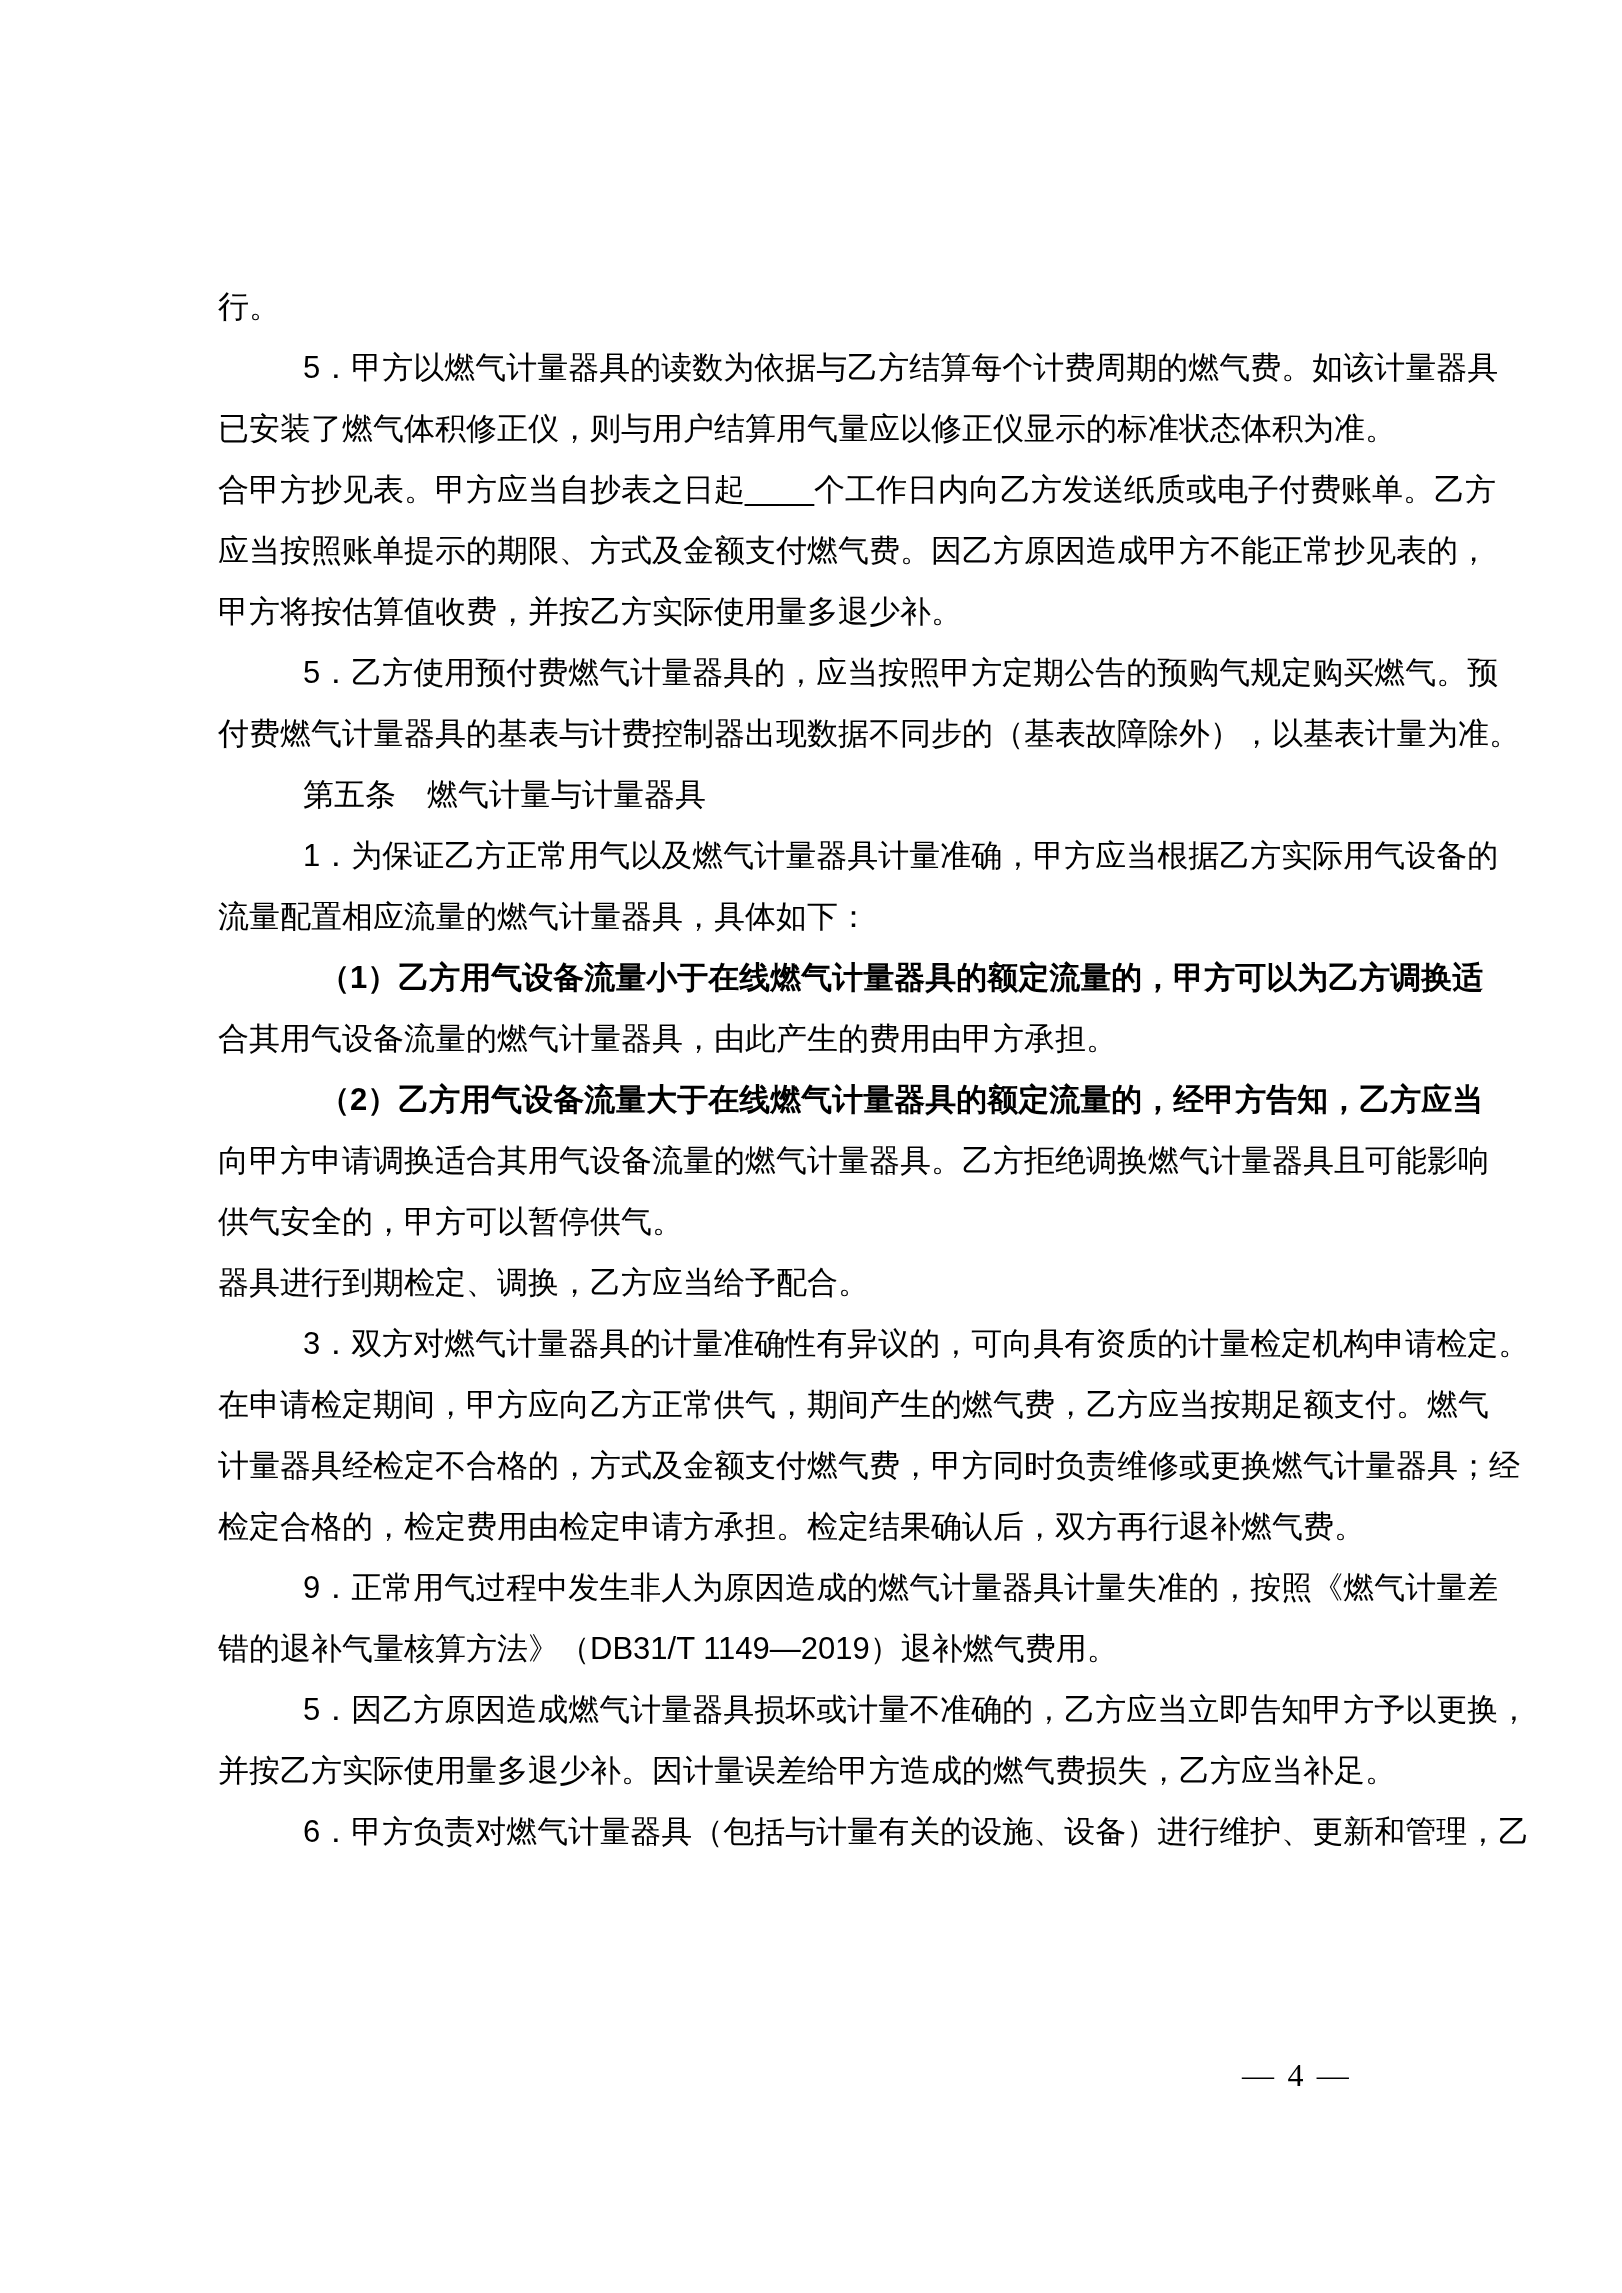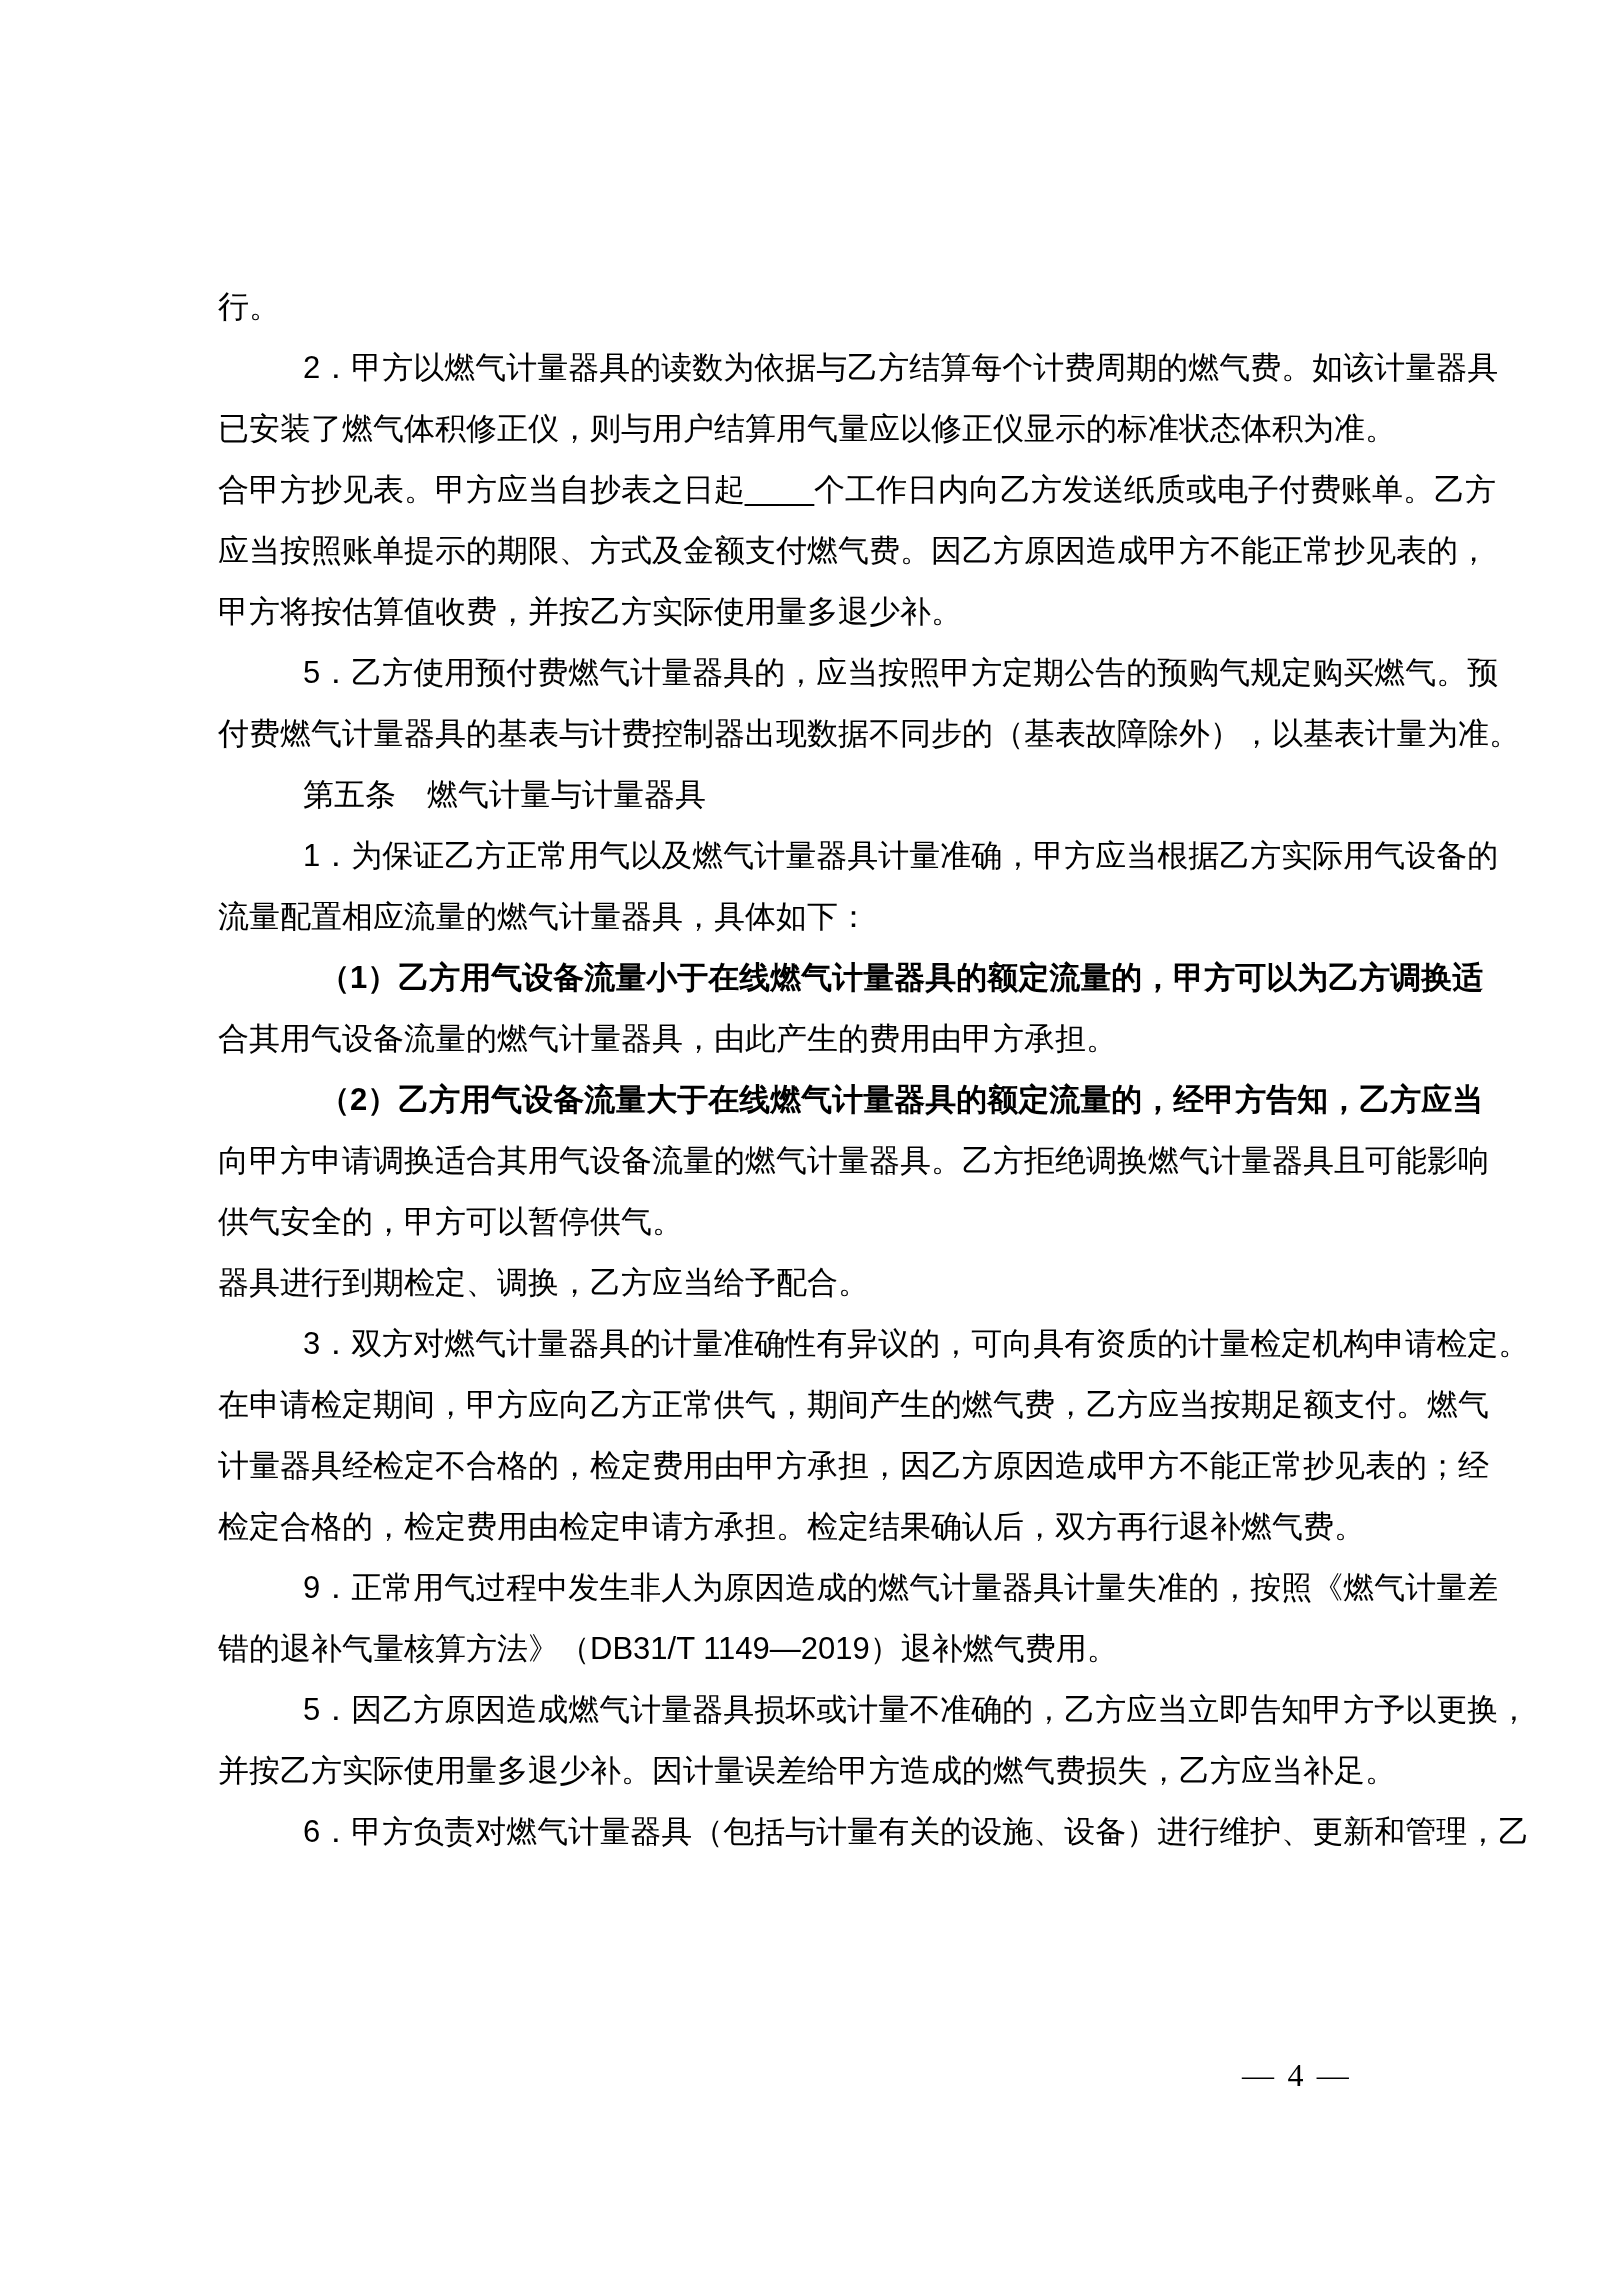--- a/index.html
+++ b/index.html
@@ -50,39 +50,39 @@
     color: #000000;
     white-space: nowrap;
   }
 </style>
 </head>
 <body>
 
 <div class="page">
   <div class="textblock" id="textblock">
       <p class="line ind0">行。</p>
-      <p class="line ind1">2．甲方以燃气计量器具的读数为依据与乙方结算每个计费周期的燃气费。如该计量器具</p>
+      <p class="line ind1">5．甲方以燃气计量器具的读数为依据与乙方结算每个计费周期的燃气费。如该计量器具</p>
       <p class="line ind0">已安装了燃气体积修正仪，则与用户结算用气量应以修正仪显示的标准状态体积为准。</p>
       <p class="line ind0">合甲方抄见表。甲方应当自抄表之日起____个工作日内向乙方发送纸质或电子付费账单。乙方</p>
       <p class="line ind0">应当按照账单提示的期限、方式及金额支付燃气费。因乙方原因造成甲方不能正常抄见表的，</p>
       <p class="line ind0">甲方将按估算值收费，并按乙方实际使用量多退少补。</p>
       <p class="line ind1">5．乙方使用预付费燃气计量器具的，应当按照甲方定期公告的预购气规定购买燃气。预</p>
       <p class="line ind0">付费燃气计量器具的基表与计费控制器出现数据不同步的（基表故障除外），以基表计量为准。</p>
       <p class="line ind1">第五条　燃气计量与计量器具</p>
       <p class="line ind1">1．为保证乙方正常用气以及燃气计量器具计量准确，甲方应当根据乙方实际用气设备的</p>
       <p class="line ind0">流量配置相应流量的燃气计量器具，具体如下：</p>
       <p class="line ind2">（1）乙方用气设备流量小于在线燃气计量器具的额定流量的，甲方可以为乙方调换适</p>
       <p class="line ind0">合其用气设备流量的燃气计量器具，由此产生的费用由甲方承担。</p>
       <p class="line ind2">（2）乙方用气设备流量大于在线燃气计量器具的额定流量的，经甲方告知，乙方应当</p>
       <p class="line ind0">向甲方申请调换适合其用气设备流量的燃气计量器具。乙方拒绝调换燃气计量器具且可能影响</p>
       <p class="line ind0">供气安全的，甲方可以暂停供气。</p>
       <p class="line ind0">器具进行到期检定、调换，乙方应当给予配合。</p>
       <p class="line ind1">3．双方对燃气计量器具的计量准确性有异议的，可向具有资质的计量检定机构申请检定。</p>
       <p class="line ind0">在申请检定期间，甲方应向乙方正常供气，期间产生的燃气费，乙方应当按期足额支付。燃气</p>
-      <p class="line ind0">计量器具经检定不合格的，检定费用由甲方承担，因乙方原因造成甲方不能正常抄见表的；经</p>
+      <p class="line ind0">计量器具经检定不合格的，方式及金额支付燃气费，甲方同时负责维修或更换燃气计量器具；经</p>
       <p class="line ind0">检定合格的，检定费用由检定申请方承担。检定结果确认后，双方再行退补燃气费。</p>
       <p class="line ind1">9．正常用气过程中发生非人为原因造成的燃气计量器具计量失准的，按照《燃气计量差</p>
       <p class="line ind0">错的退补气量核算方法》（DB31/T 1149—2019）退补燃气费用。</p>
       <p class="line ind1">5．因乙方原因造成燃气计量器具损坏或计量不准确的，乙方应当立即告知甲方予以更换，</p>
       <p class="line ind0">并按乙方实际使用量多退少补。因计量误差给甲方造成的燃气费损失，乙方应当补足。</p>
       <p class="line ind1">6．甲方负责对燃气计量器具（包括与计量有关的设施、设备）进行维护、更新和管理，乙</p>
     </div>
   <div class="page-number">— 4 —</div>
 </div>
 

